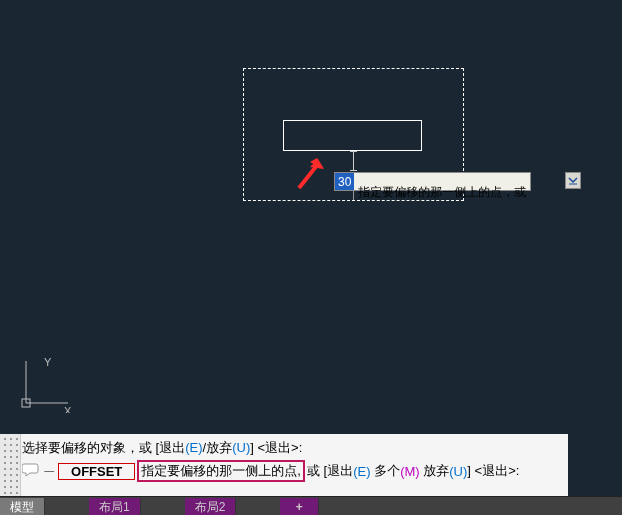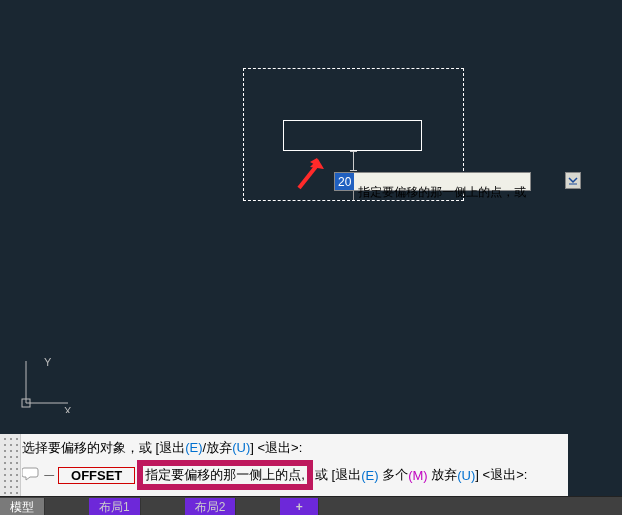--- a/index.html
+++ b/index.html
@@ -157,21 +157,21 @@
     margin-right: 4px;
   }
   .dash { color: #333; }
   .offset-cmd {
     color: #000;
     font-weight: bold;
     border: 1px solid #d00000;
     padding: 0 12px;
   }
   .highlight-prompt {
-    border: 6px solid #be185d;
+    border: 2px solid #be185d;
     padding: 0 2px;
     margin: 0 2px;
     color: #000;
   }
   .opt-e { color: #0070d0; }
   .opt-m { color: #c000c0; }
   .opt-u { color: #0070d0; }
   .tabs {
     position: absolute;
     left: 0;
@@ -182,21 +182,21 @@
     display: flex;
     align-items: flex-end;
     border-top: 1px solid #222;
     gap: 44px;
   }
   .tab {
     height: 18px;
     padding: 0 10px;
     font-size: 12px;
     color: #ccc;
-    background: #6d28d9;
+    background: #701a75;
     border-right: 1px solid #333;
     display: flex;
     align-items: center;
     cursor: pointer;
   }
   .tab.active {
     background: #7a7a7a;
     color: #fff;
   }
   .tab-plus {
@@ -218,21 +218,21 @@
 
   <div class="arrow">
     <svg width="32" height="36" viewBox="0 0 32 36">
       <path d="M 3 33 L 22 9" stroke="#ff2a2a" stroke-width="4" fill="none"></path>
       <path d="M 17 4 L 30 11 L 24 0 Z" fill="#ff2a2a" transform="translate(-3,3)"></path>
       <path d="M 22 4 L 28 14 L 14 12 Z" fill="#ff2a2a"></path>
     </svg>
   </div>
 
   <div class="input-box">
-    <span class="input-value">20</span>
+    <span class="input-value">30</span>
     <span class="input-label">指定要偏移的那一侧上的点，或</span>
   </div>
 
   <div class="dropdown-btn">
     <svg width="10" height="10" viewBox="0 0 10 10">
       <path d="M1 2 L5 6 L9 2" stroke="#1a4a9a" stroke-width="1.5" fill="none"></path>
       <line x1="1" y1="8" x2="9" y2="8" stroke="#1a4a9a" stroke-width="1"></line>
     </svg>
   </div>
 

